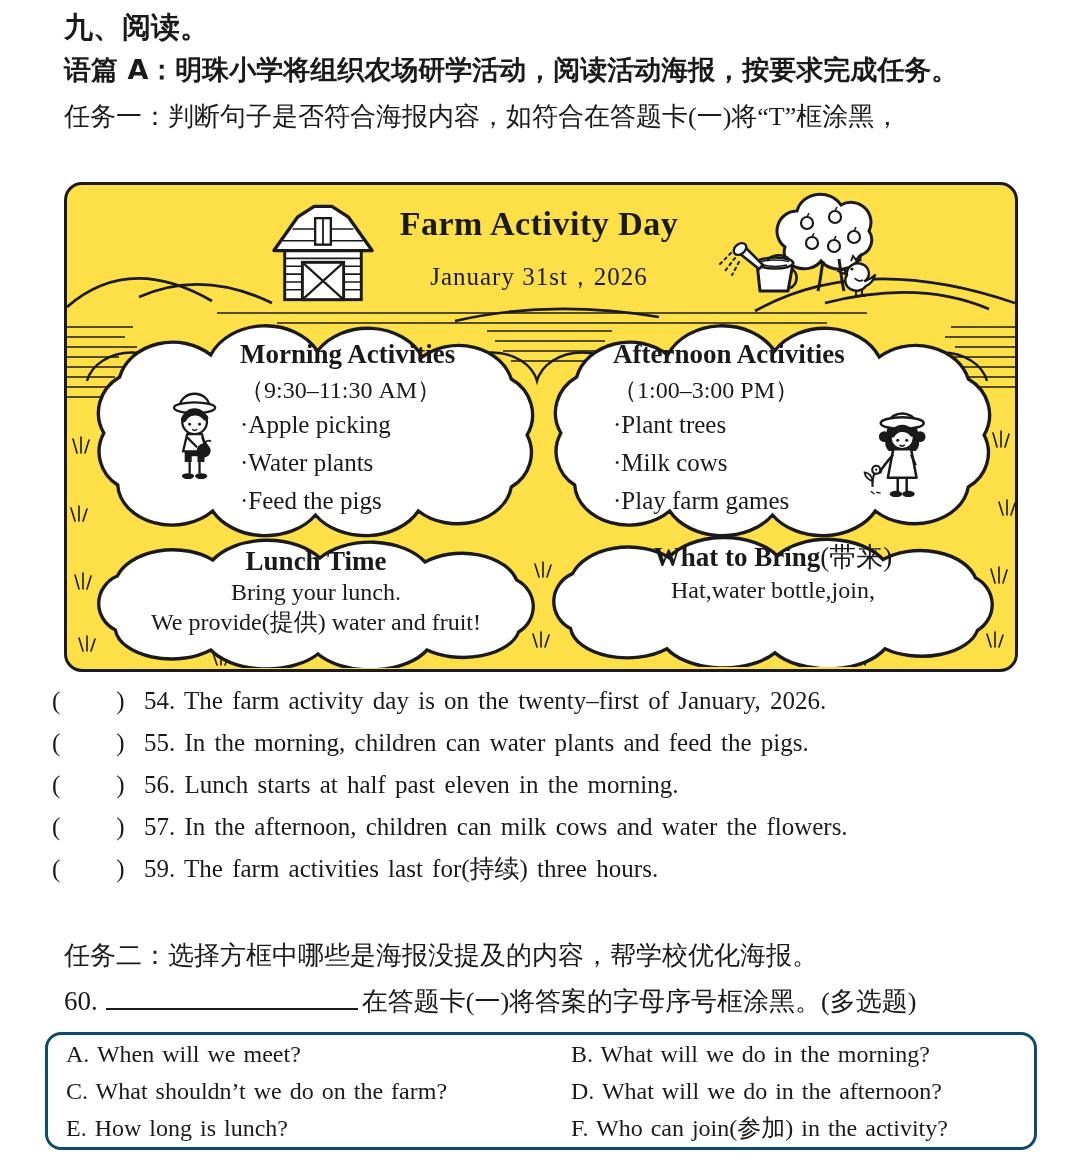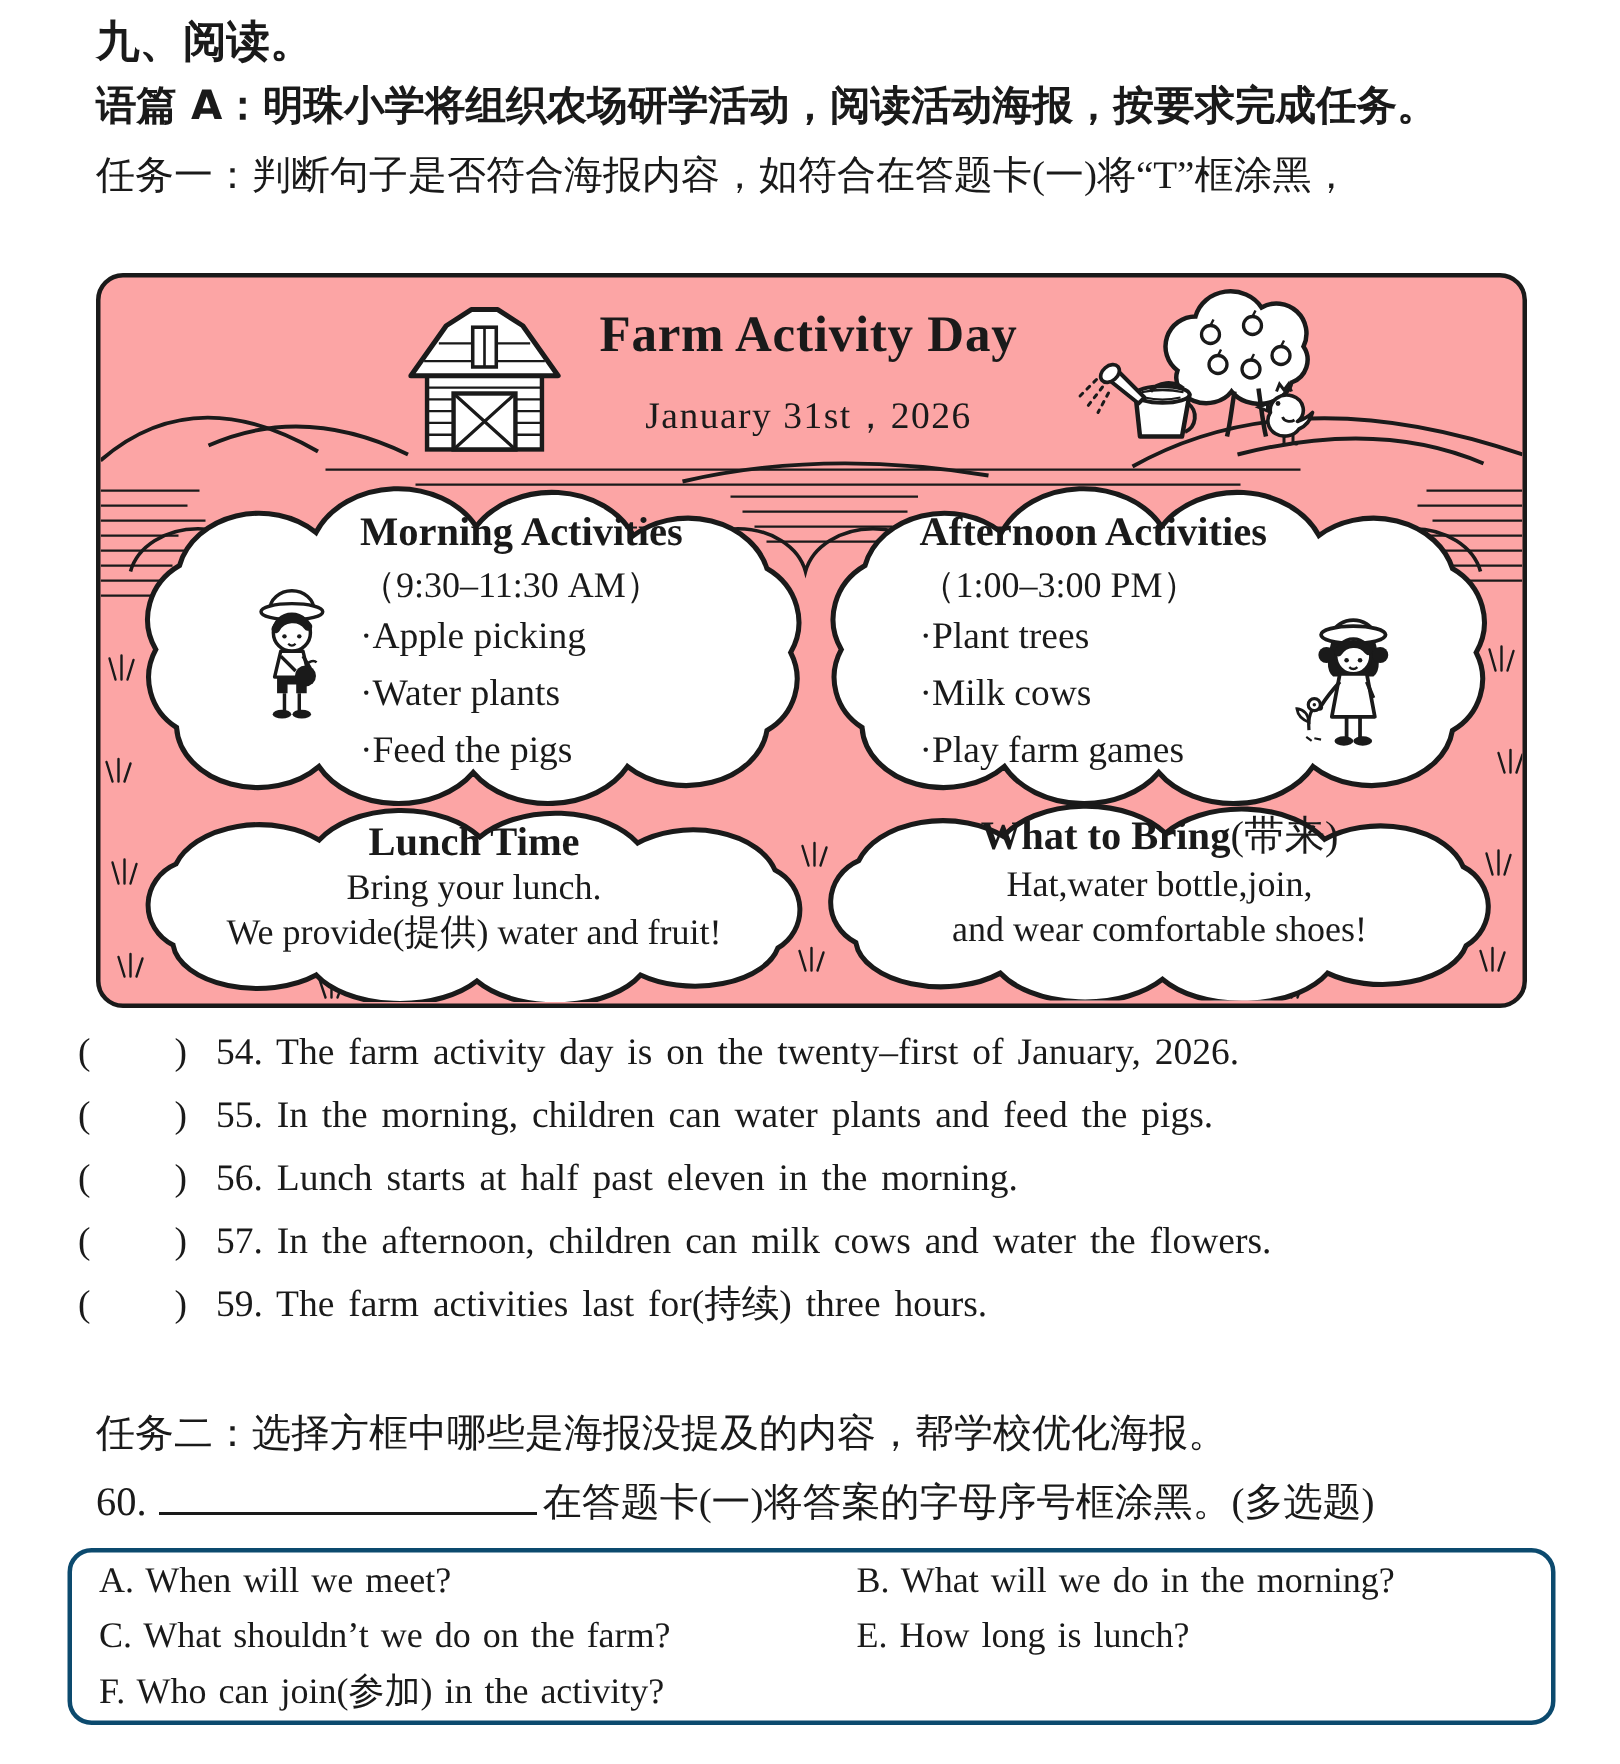--- a/index.html
+++ b/index.html
@@ -22,21 +22,21 @@
   .section-title { left:64px; top:8px;  font-size:29px; }
   .passage-line  { left:64px; top:52px; font-size:27px; }
   .kai { font-family: "Liberation Serif", serif; white-space: nowrap; }
   .task1-l1 { left:64px;  top:99px;  font-size:26px; }
   .task1-l2 { left:168px; top:142px; font-size:26px;margin-top:40px; }
 
   
   .poster {
     left:64px; top:182px; width:954px; height:490px;
     border:3px solid #1a1a1a; border-radius:18px;
-    background:#fca5a5; overflow:hidden;
+    background:#fde047; overflow:hidden;
   }
   .poster-bg { position:absolute; inset:0; width:100%; height:100%; }
   .poster-title-block { left:262px; top:20px; width:420px; text-align:center; }
   .poster-title { font-size:34px; font-weight:700; letter-spacing:0.5px; }
   .poster-date  { font-size:25px; margin-top:17px; letter-spacing:1px; }
 
   .cloud { position:absolute; }
   .cloud > svg.cloud-shape { position:absolute; inset:0; width:100%; height:100%; }
   .cloud-content { position:absolute; z-index:2; }
   .cloud-title { font-size:27px; font-weight:700; white-space:nowrap; }
@@ -271,21 +271,20 @@
 
   <div class="cloud cloud-bring">
     <svg class="cloud-shape" viewBox="0 0 460 140" preserveAspectRatio="none">
       <path d="M26,48 A60,38 0 0 1 124,32 A65,40 0 0 1 234,30 A65,40 0 0 1 342,34 A58,36 0 0 1 436,52
                A32,30 0 0 1 438,104 A58,32 0 0 1 344,122 A65,36 0 0 1 232,126 A65,36 0 0 1 122,122
                A58,32 0 0 1 24,102 A32,30 0 0 1 26,48 Z" fill="#fff" stroke="#1a1a1a" stroke-width="3.4"></path>
     </svg>
     <div class="cloud-content center-text" style="top:14px;">
       <div class="cloud-title"><span>What to Bring</span><span class="title-note">(带来)</span></div>
       <div class="cloud-line">Hat,water bottle,join,</div>
-      <div class="cloud-line">and wear comfortable shoes!</div>
     </div>
   </div>
 </div>
 
 <div class="abs questions">
   <div class="q-row">
     <span class="q-bracket">(　　)</span><span class="q-text">54. The farm activity day is on the twenty–first of January, 2026.</span>
   </div>
   <div class="q-row">
     <span class="q-bracket">(　　)</span><span class="q-text">55. In the morning, children can water plants and feed the pigs.</span>
@@ -303,15 +302,16 @@
 
 <div class="abs kai task2-intro">任务二：选择方框中哪些是海报没提及的内容，帮学校优化海报。</div>
 <div class="abs q60">
   <span class="q60-number">60.</span><span class="answer-blank"></span><span class="kai">在答题卡(一)将答案的字母序号框涂黑。(多选题)</span>
 </div>
 
 <div class="abs options-box">
   <div class="option">A. When will we meet?</div>
   <div class="option">B. What will we do in the morning?</div>
   <div class="option">C. What shouldn’t we do on the farm?</div>
+  <div class="option">D. What will we do in the afternoon?</div>
   <div class="option">E. How long is lunch?</div>
   <div class="option">F. Who can join(参加) in the activity?</div>
 </div>
 
 </body></html>

